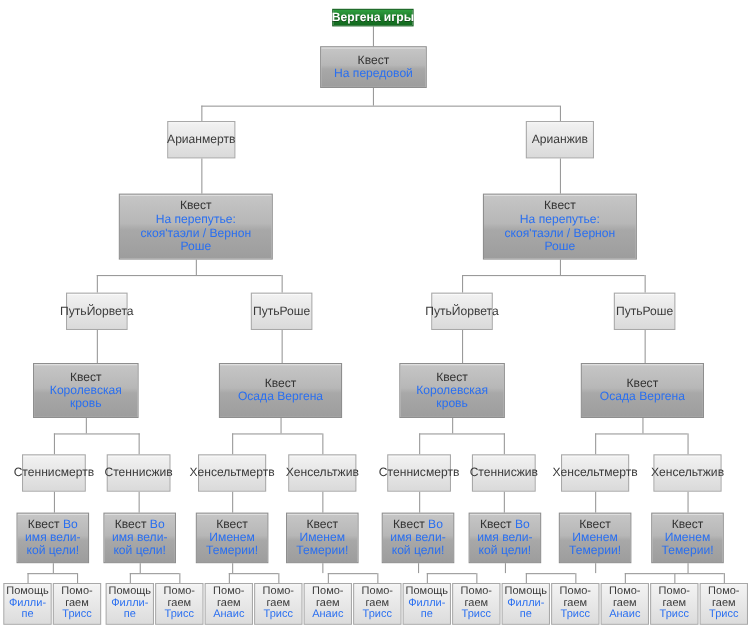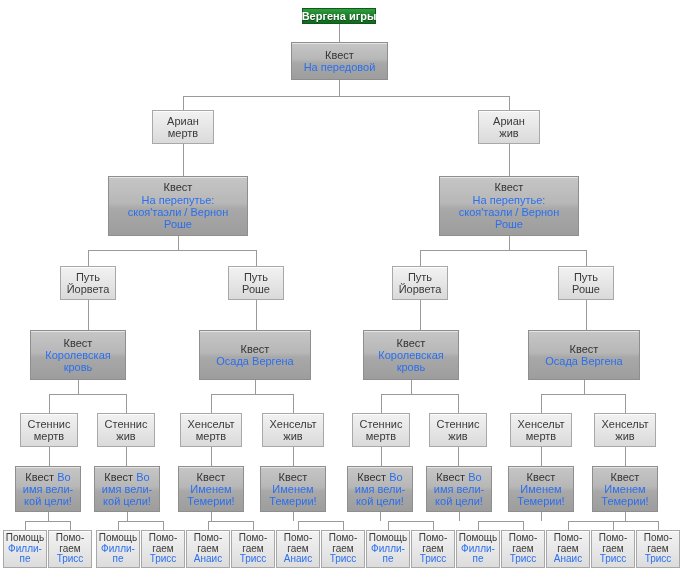--- a/index.html
+++ b/index.html
@@ -62,21 +62,21 @@
   }
 
   
   .node.cond {
     background: linear-gradient(to bottom, #f2f2f2 0%, #e6e6e6 50%, #dadada 100%);
     border: 1px solid #a8a8a8;
     box-shadow: inset 0 1px 0 rgba(255,255,255,.8);
     color: #3a3a3a;
     font-size: 11px;
     display: flex;
-    flex-direction: column;
+    flex-direction: row;
     align-items: center;
     justify-content: center;
     padding: 1px 2px;
   }
 
   
   .node.leaf {
     background: linear-gradient(to bottom, #f3f3f3 0%, #e8e8e8 50%, #dcdcdc 100%);
     border: 1px solid #a8a8a8;
     box-shadow: inset 0 1px 0 rgba(255,255,255,.8);

